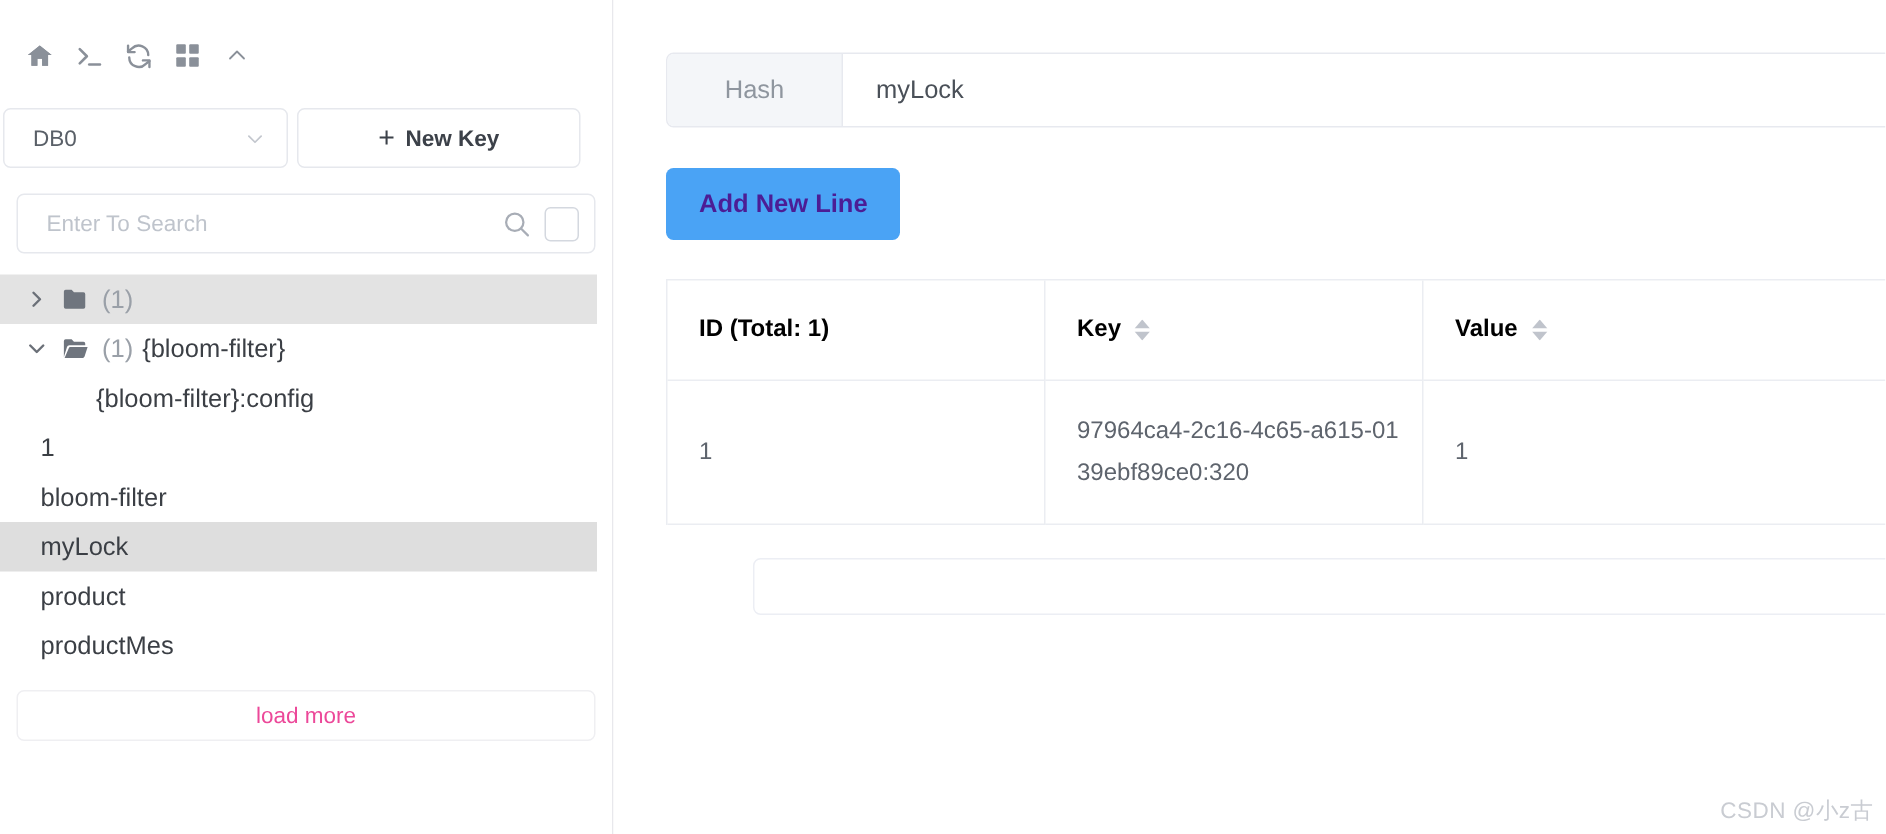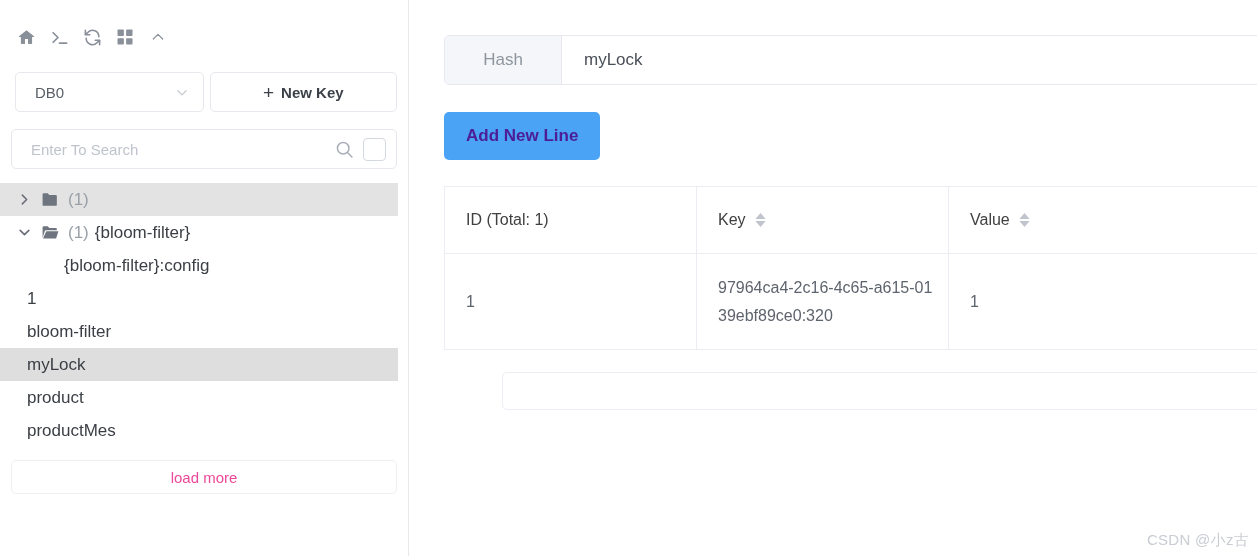--- a/index.html
+++ b/index.html
@@ -61,21 +61,21 @@
     align-items: center;
     justify-content: center;
     color: #8a9099;
     cursor: pointer;
   }
   .hicon svg { display: block; }
 
   .db-row {
     display: flex;
     gap: 6px;
-    padding: 17px 11px 0 15px;
+    padding: 17px 11px 0 2px;
   }
   .db-select {
     width: 190px;
     height: 40px;
     box-sizing: border-box;
     border: 1px solid #e6e8ed;
     border-radius: 5px;
     display: flex;
     align-items: center;
     justify-content: space-between;
@@ -273,22 +273,22 @@
   table.hash-table th, table.hash-table td {
     border-right: 1px solid #ebedf2;
     border-bottom: 1px solid #ebedf2;
     text-align: left;
     padding: 0 0 0 21px;
     vertical-align: middle;
   }
   table.hash-table th {
     height: 66px;
     font-size: 16px;
-    font-weight: normal;
-    color: #404040;
+    font-weight: bold;
+    color: #000000;
   }
   table.hash-table td {
     height: 95px;
     font-size: 16px;
     color: #5e646d;
     font-weight: normal;
   }
   .col-id { width: 230px; }
   .col-key { width: 230px; }
   .col-value { width: 640px; }

